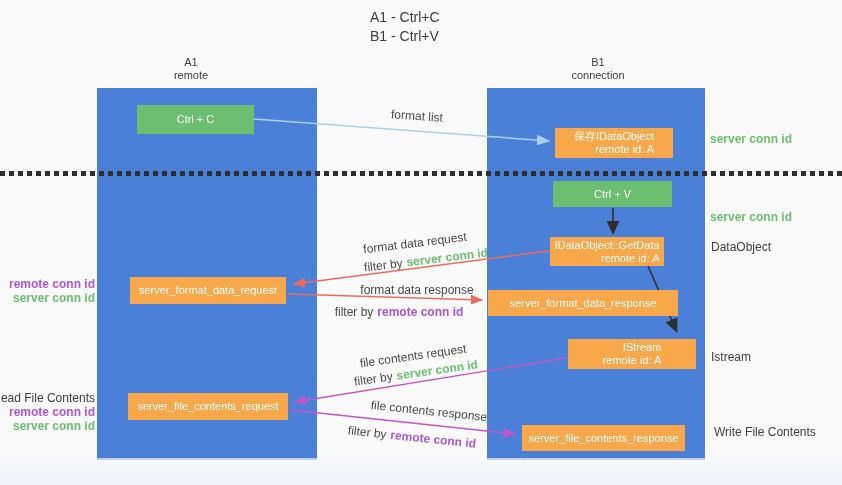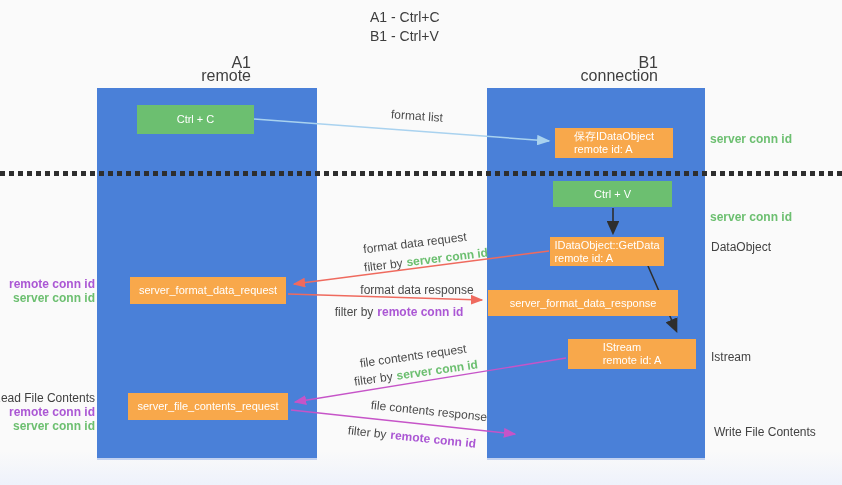--- a/index.html
+++ b/index.html
@@ -3,26 +3,26 @@
 <meta charset="utf-8">
 <style>
   html,body{margin:0;padding:0;background:#fafafa;}
   .stage{
     position:relative;width:842px;height:485px;overflow:hidden;
     font-family:"Liberation Sans",sans-serif;
     background:linear-gradient(180deg,#fafafa 0%,#fafafa 93%,#eef2fb 100%);
   }
   .title{position:absolute;left:370px;top:8px;font-size:14px;line-height:19px;color:#3d3d3d;}
   .col{position:absolute;background:#4a80d8;border-bottom:2px solid #c2d1f0;z-index:1;}
-  .col-header{position:absolute;top:56px;width:120px;text-align:right;font-size:16px;line-height:13px;color:#3f3f3f;z-index:5;}
+  .col-header{position:absolute;top:56px;width:120px;text-align:center;font-size:11px;line-height:13px;color:#3f3f3f;z-index:5;}
   .dotted{position:absolute;left:0;top:171px;width:842px;height:5px;z-index:2;
     background:repeating-linear-gradient(90deg,#2e2e2e 0 5px,transparent 5px 9px);}
   .arrows{position:absolute;left:0;top:0;z-index:3;pointer-events:none;}
   .box{position:absolute;z-index:4;display:flex;align-items:center;justify-content:center;
-    color:#ffffff;font-size:11px;line-height:13px;text-align:left;white-space:nowrap;}
+    color:#ffffff;font-size:11px;line-height:13px;text-align:right;white-space:nowrap;}
   .green{background:#6cbf70;}
   .orange{background:#f8a84b;}
   .arrow-label{position:absolute;z-index:5;font-size:12px;color:#4a4a4a;white-space:nowrap;
     transform:translate(-50%,-50%);}
   .side-label{position:absolute;z-index:5;font-size:12px;line-height:14px;color:#424242;white-space:nowrap;}
   .conn-green{color:#6cbf70;font-weight:bold;}
   .conn-purple{color:#ab57d4;font-weight:bold;}
   .right-align{text-align:right;}
   .gap{margin-left:4px;}
 </style>
@@ -108,20 +108,23 @@
     <div>
       <div>IStream</div>
       <div>remote id: A</div>
     </div>
   </div>
 
   <div class="box orange" style="left:128px;top:393px;width:160px;height:27px;">
     <span>server_file_contents_request</span>
   </div>
 
+  <div class="box orange" style="left:522px;top:425px;width:163px;height:26px;">
+    <span>server_file_contents_response</span>
+  </div>
 
   <div class="arrow-label" style="left:417px;top:116px;transform:translate(-50%,-50%) rotate(4deg);">format list</div>
 
   <div class="arrow-label" style="left:415px;top:243px;transform:translate(-50%,-50%) rotate(-7deg);">format data request</div>
   <div class="arrow-label" style="left:426px;top:260px;transform:translate(-50%,-50%) rotate(-7deg);">
     <span>filter by</span><span class="conn-green gap">server conn id</span>
   </div>
 
   <div class="arrow-label" style="left:417px;top:290px;">format data response</div>
   <div class="arrow-label" style="left:399px;top:312px;">

